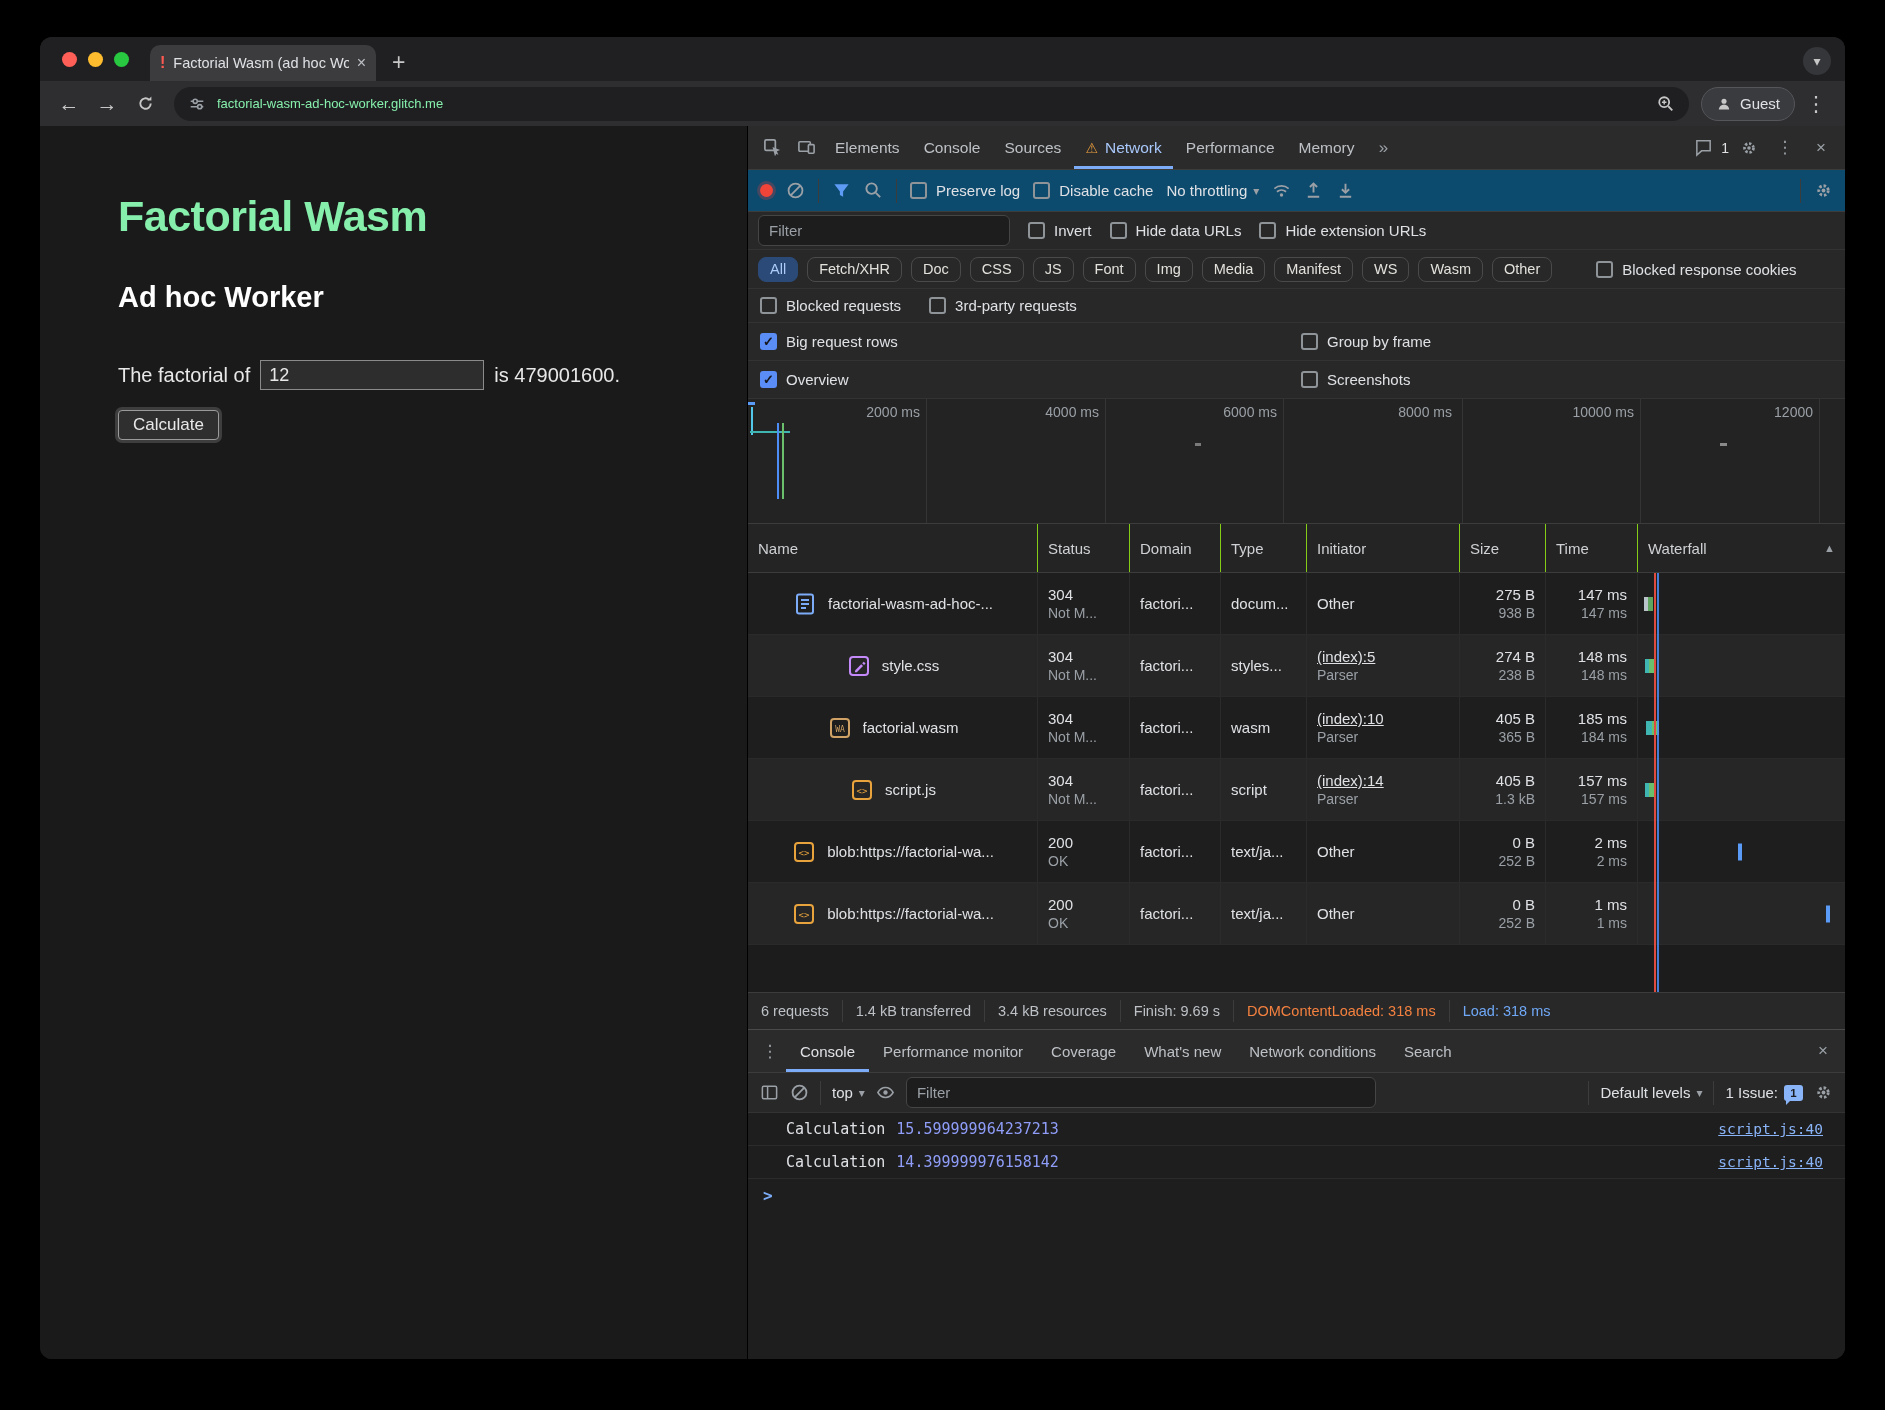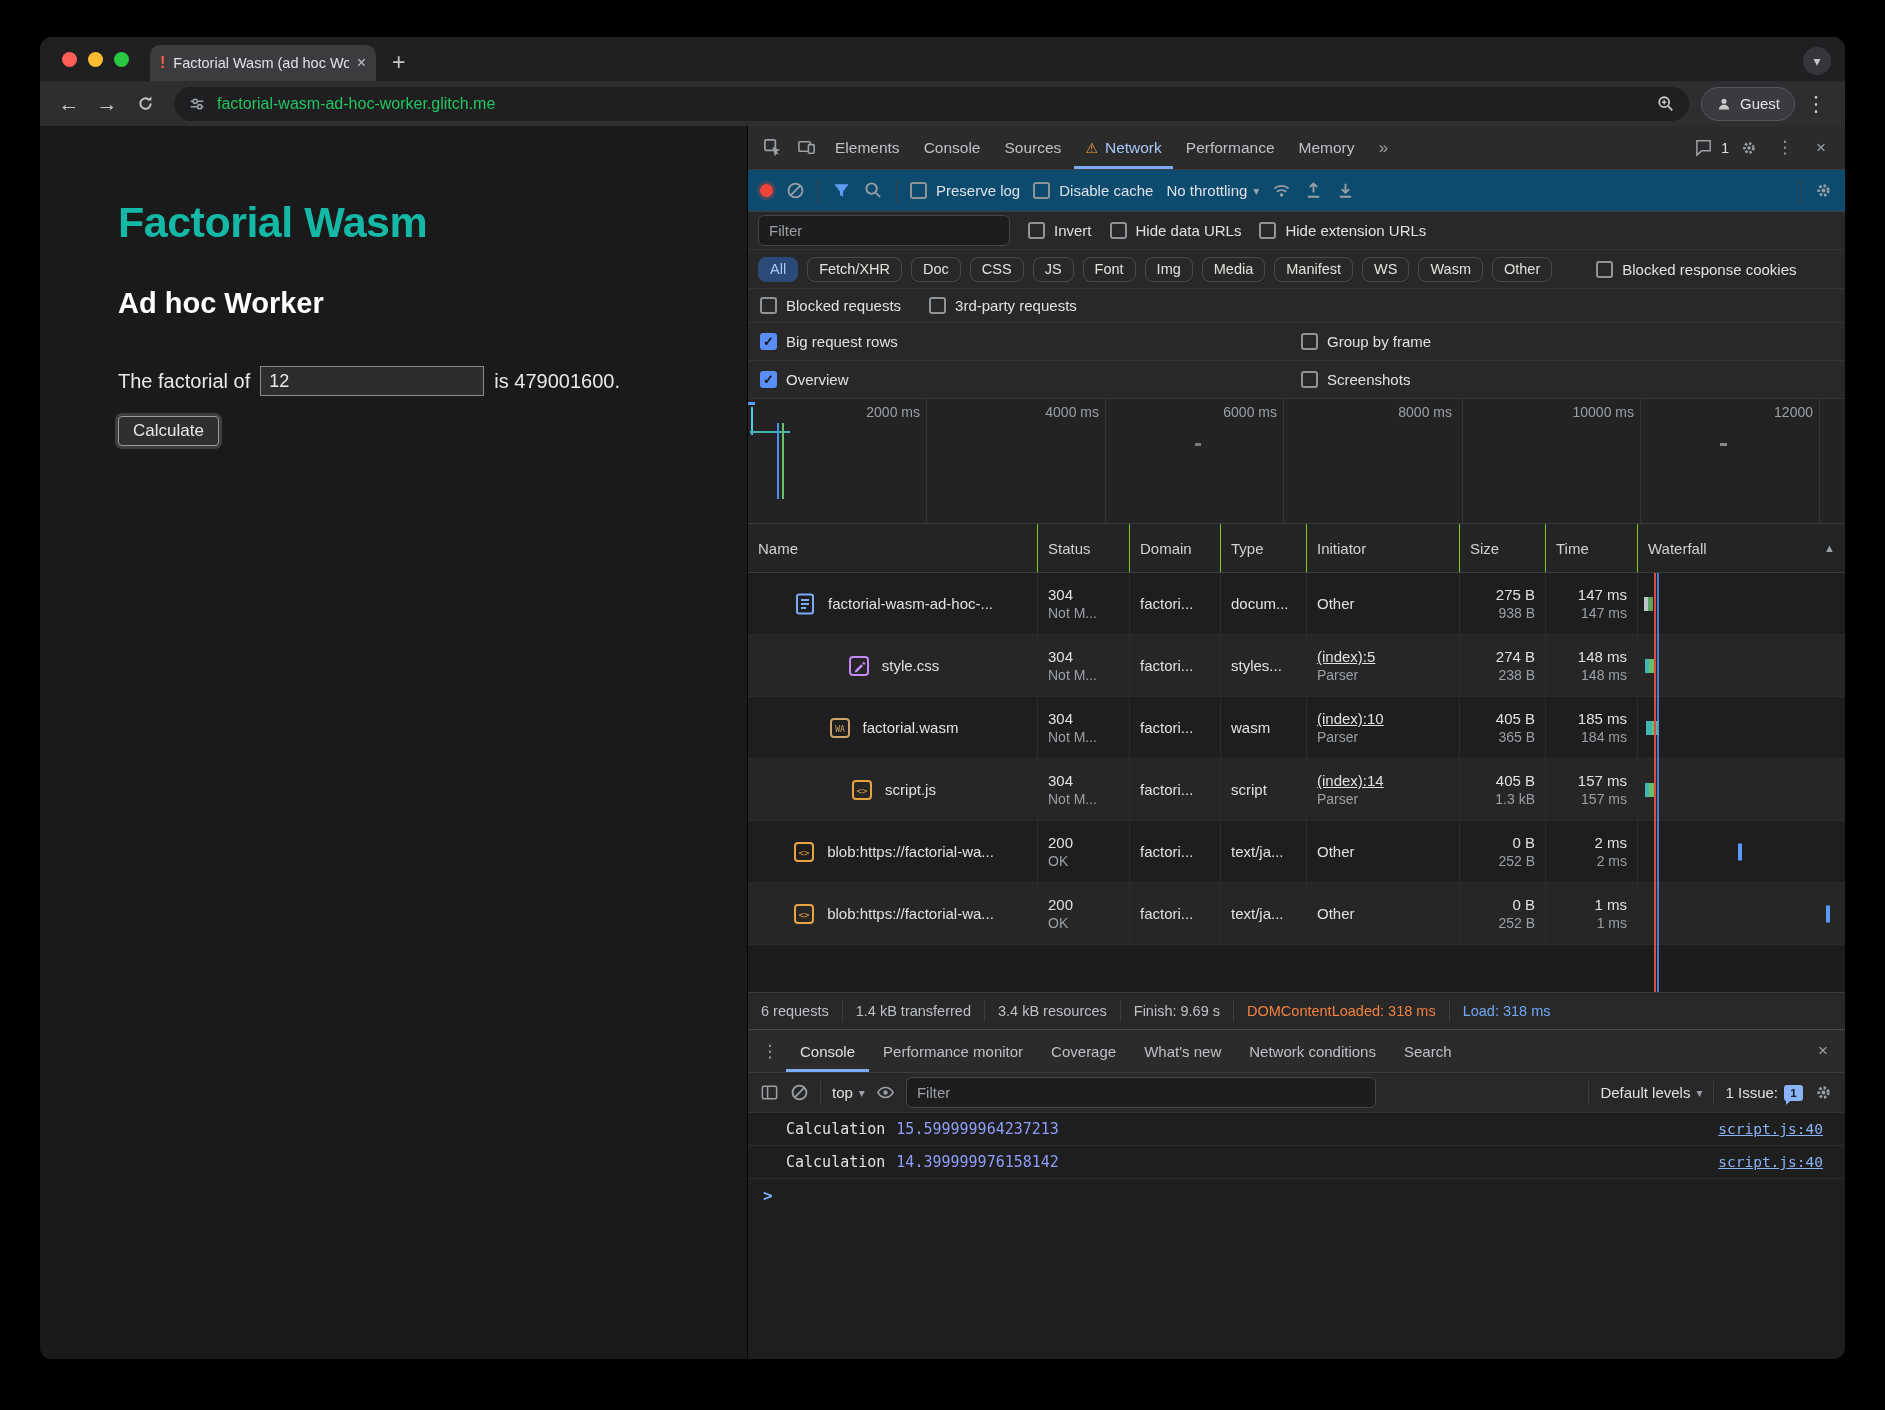--- a/index.html
+++ b/index.html
@@ -24,28 +24,28 @@
   .tab-title { font-size:14.5px; color:#dfe1e5; white-space:nowrap; overflow:hidden; flex:1; }
   .tab-close { color:#bdc1c6; font-size:16px; flex-shrink:0; }
   .newtab { margin-left:16px; margin-bottom:7px; color:#c7c7c7; font-size:23px; line-height:1; }
   .tabsearch { margin-left:auto; margin-bottom:6px; width:28px; height:28px; border-radius:50%; background:#35363a; color:#c7c7c7; display:flex; align-items:center; justify-content:center; font-size:14px; }
   
   .navbar { height:45px; background:#2e2e30; display:flex; align-items:center; padding:0 12px; gap:4px; flex-shrink:0; }
   .nav-icon { width:34px; height:34px; display:flex; align-items:center; justify-content:center; color:#c7c7c7; font-size:21px; border-radius:50%; flex-shrink:0; }
   .nav-icon svg { width:19px; height:19px; }
   .omnibox { flex:1; height:34px; background:#1f1f21; border-radius:17px; display:flex; align-items:center; padding:0 14px; gap:11px; margin:0 8px; min-width:0; }
   .site-icon { color:#9aa0a6; display:flex; } .site-icon svg{width:18px;height:18px;}
-  .url { color:#22c55e; font-size:16px; white-space:nowrap; }
+  .url { color:#86efac; font-size:13px; white-space:nowrap; }
   .zoom-icon { margin-left:auto; color:#c7c7c7; display:flex; } .zoom-icon svg{width:18px;height:18px;}
   .guest { display:flex; align-items:center; gap:8px; background:#3a3b3f; border:1px solid #55565a; border-radius:17px; height:34px; padding:0 14px; color:#dfe1e5; font-size:15px; flex-shrink:0; }
   .guest svg { width:16px; height:16px; color:#c7c7c7; }
   
   .content { flex:1; display:flex; min-height:0; }
   .page { width:707px; background:#1a1a1a; padding:44px 78px; flex-shrink:0; }
-  .page h1 { font-size:43px; color:#14b8a6; font-weight:bold; margin:28px 0 40px; letter-spacing:-.5px; }
+  .page h1 { font-size:43px; color:#86efac; font-weight:bold; margin:22px 0 40px; letter-spacing:-.5px; }
   .page h2 { font-size:29px; color:#ffffff; font-weight:bold; margin:0 0 46px; }
   .factline { font-size:20px; color:#e8e8e8; display:flex; align-items:center; gap:10px; white-space:nowrap; }
   .fact-input { width:224px; height:30px; background:#2d2d2d; border:1px solid #8a8a8a; color:#e8e8e8; font-size:18px; padding:0 8px; font-family:"Liberation Sans",sans-serif; }
   .calc-btn { margin-top:20px; font-size:17px; color:#e8e8e8; background:#2f2f2f; border:1px solid #9a9a9a; border-radius:4px; padding:4px 14px; box-shadow:0 0 0 3px rgba(255,255,255,.16); font-family:"Liberation Sans",sans-serif; }
   
   .devtools { flex:1; background:#1f1f1f; border-left:1px solid #000; display:flex; flex-direction:column; min-width:0; }
   .dt-tabbar { height:44px; background:#2b2b2b; border-bottom:1px solid #3c3c3c; display:flex; align-items:center; padding:0 8px; gap:2px; flex-shrink:0; }
   .dt-icon-btn { width:32px; height:32px; display:flex; align-items:center; justify-content:center; color:#9aa0a6; flex-shrink:0; font-size:17px; }
   .dt-icon-btn svg { width:19px; height:19px; }
   .dt-tab { padding:0 11px; height:100%; display:flex; align-items:center; gap:7px; color:#bdc1c6; font-size:15.5px; white-space:nowrap; }

